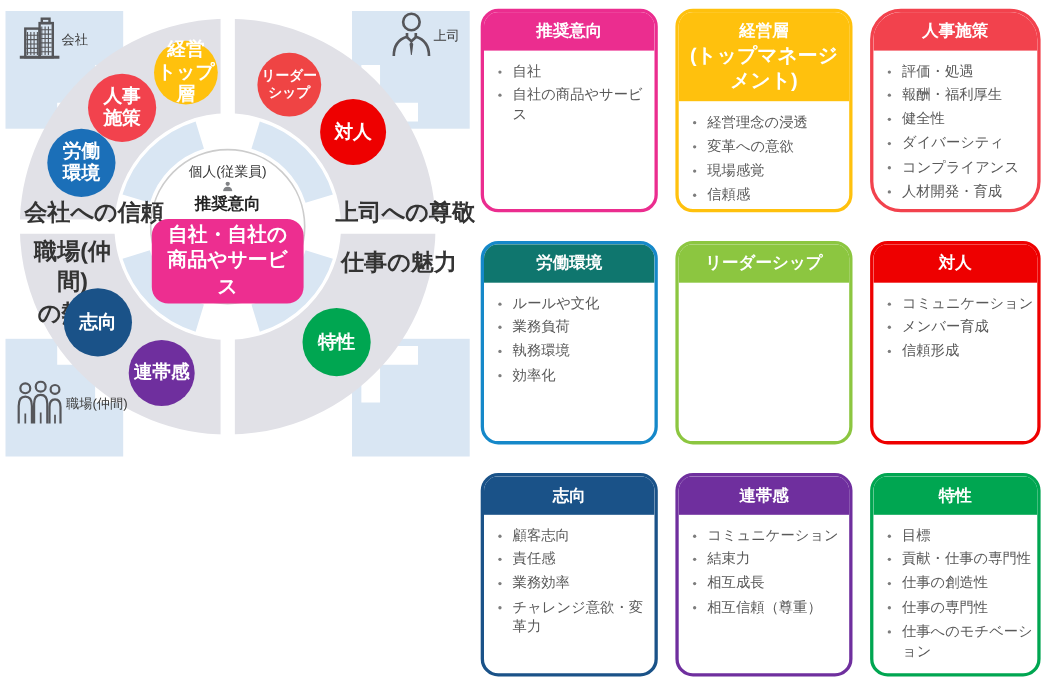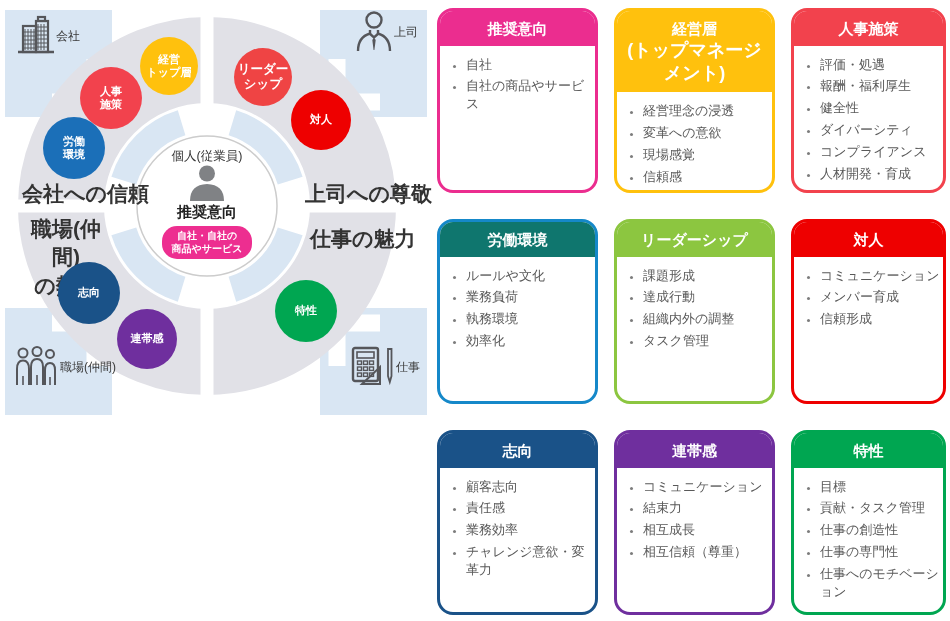--- a/index.html
+++ b/index.html
@@ -5,35 +5,35 @@
   html,body { margin:0; padding:0; }
   body {
     width:950px; height:621px; background:#ffffff; position:relative; overflow:hidden;
     font-family:"Liberation Sans","DejaVu Sans",sans-serif; color:#333;
   }
   
   .diagram { position:absolute; left:2px; top:2px; width:430px; height:416px; }
   .diagram svg.bg { position:absolute; left:0; top:0; }
   .bubble {
     position:absolute; border-radius:50%; display:flex; align-items:center; justify-content:center;
-    text-align:center; color:#fff; font-weight:bold; font-size:11px; line-height:1.2; white-space:pre-line;
+    text-align:center; color:#fff; font-weight:bold; font-size:17px; line-height:1.2; white-space:pre-line;
   }
   .bubble.small-text { font-size:12.5px; }
   .qlabel { position:absolute; font-weight:bold; color:#333; font-size:21px; white-space:pre-line; line-height:1.35; }
   .qlabel.center { text-align:center; }
   .corner { position:absolute; display:flex; flex-direction:row; align-items:center; }
   .clabel { font-size:12px; color:#3a3a3a; margin-top:2px; white-space:nowrap; }
   .centerbox {
     position:absolute; left:136px; top:134px; width:138px; height:140px;
     display:flex; flex-direction:column; align-items:center;
   }
   .person-label { font-size:12.5px; color:#333; margin-top:12px; }
   .center-title { font-size:15px; font-weight:bold; color:#222; margin-top:2px; }
   .badge {
-    border-radius:15px; color:#fff; font-weight:bold; font-size:10px;
+    border-radius:15px; color:#fff; font-weight:bold; font-size:18px;
     padding:3px 10px 4px; text-align:center; white-space:pre-line; line-height:1.3; margin-top:4px;
   }
   
   .cards {
     position:absolute; left:437px; top:8px;
     display:grid; grid-template-columns:161px 161px 155px; grid-auto-rows:185px;
     column-gap:16px; row-gap:26px;
   }
   .card { border:3px solid; border-radius:16px; background:#fff; overflow:hidden; box-sizing:border-box; }
   .card-header {
@@ -122,42 +122,20 @@
         <circle cx="36" cy="8" r="4"></circle>
         <path d="M3 39 V23 Q3 14.5 9 14.5 Q15 14.5 15 23 V39"></path>
         <path d="M17 39 V21 Q17 13 23 13 Q29 13 29 21 V39"></path>
         <path d="M31 39 V24 Q31 17 36 17 Q41 17 41 24 V39"></path>
         <path d="M9 30 V39 M23 29 V39 M36 31 V39" stroke-width="1.6"></path>
       </g>
     </svg>
     <div class="clabel">職場(仲間)</div>
   </div>
 
-  <div class="corner" style="left:348px; top:344px;">
-    <svg width="46" height="40" viewBox="0 0 46 40">
-      <g stroke="#55565A" fill="none">
-        <rect x="3" y="2" width="25" height="33" rx="2" stroke-width="2.4"></rect>
-        <rect x="7" y="6" width="17" height="6" stroke-width="1.6"></rect>
-        <g stroke-width="1.4">
-          <rect x="7.5" y="15" width="4" height="3.4"></rect>
-            <rect x="13.5" y="15" width="4" height="3.4"></rect>
-            <rect x="19.5" y="15" width="4" height="3.4"></rect>
-          <rect x="7.5" y="21" width="4" height="3.4"></rect>
-            <rect x="13.5" y="21" width="4" height="3.4"></rect>
-            <rect x="19.5" y="21" width="4" height="3.4"></rect>
-          <rect x="7.5" y="27" width="4" height="3.4"></rect>
-            <rect x="13.5" y="27" width="4" height="3.4"></rect>
-            <rect x="19.5" y="27" width="4" height="3.4"></rect>
-        </g>
-        <path d="M12 38 L30 21 L30 38 Z" stroke-width="2"></path>
-        <path d="M38 3 H41.5 V30 L39.8 36 L38 30 Z" stroke-width="1.8"></path>
-      </g>
-    </svg>
-    <div class="clabel">仕事</div>
-  </div>
 
   <div class="qlabel" style="left:20px;  top:178px;">会社への信頼</div>
   <div class="qlabel" style="left:303px; top:178px;">上司への尊敬</div>
   <div class="qlabel center" style="left:22px; top:213px; width:84px;">職場(仲間)
 の熱意</div>
   <div class="qlabel" style="left:308px; top:223px;text-align:center;">仕事の魅力</div>
 
   <div class="bubble" style="left: 138px; top: 35px; width: 58px; height: 58px; background-color: rgb(255, 193, 13);">経営
 トップ層</div>
   <div class="bubble" style="left: 78px; top: 65px; width: 62px; height: 62px; background-color: rgb(242, 66, 77);">人事
@@ -206,21 +184,21 @@
         <ul>
       <li>経営理念の浸透</li>
       <li>変革への意欲</li>
       <li>現場感覚</li>
       <li>信頼感</li>
       <li>収益面・将来性</li>
     </ul>
       </div>
   </div>
 
-  <div class="card" style="border-color: rgb(242, 66, 77);">
+  <div class="card" style="border-color: rgb(242, 66, 77); border-radius: 28px;">
     <div class="card-header" style="background-color: rgb(242, 66, 77);">
       <span>人事施策</span>
     </div>
     <div class="card-body">
         <ul>
       <li>評価・処遇</li>
       <li>報酬・福利厚生</li>
       <li>健全性</li>
       <li>ダイバーシティ</li>
       <li>コンプライアンス</li>
@@ -240,28 +218,20 @@
       <li>執務環境</li>
       <li>効率化</li>
     </ul>
       </div>
   </div>
 
   <div class="card" style="border-color: rgb(140, 198, 64);">
     <div class="card-header" style="background-color: rgb(140, 198, 64);">
       <span>リーダーシップ</span>
     </div>
-    <div class="card-body">
-        <ul>
-      <li>課題形成</li>
-      <li>達成行動</li>
-      <li>組織内外の調整</li>
-      <li>タスク管理</li>
-    </ul>
-      </div>
   </div>
 
   <div class="card" style="border-color: rgb(238, 0, 0);">
     <div class="card-header" style="background-color: rgb(238, 0, 0);">
       <span>対人</span>
     </div>
     <div class="card-body">
         <ul>
       <li>コミュニケーション</li>
       <li>メンバー育成</li>
@@ -298,20 +268,20 @@
       </div>
   </div>
 
   <div class="card" style="border-color: rgb(0, 166, 81);">
     <div class="card-header" style="background-color: rgb(0, 166, 81);">
       <span>特性</span>
     </div>
     <div class="card-body">
         <ul>
       <li>目標</li>
-      <li>貢献・タスク管理</li>
+      <li>貢献・仕事の専門性</li>
       <li>仕事の創造性</li>
       <li>仕事の専門性</li>
       <li>仕事へのモチベーション</li>
     </ul>
       </div>
   </div>
 </div>
 
 </body></html>

